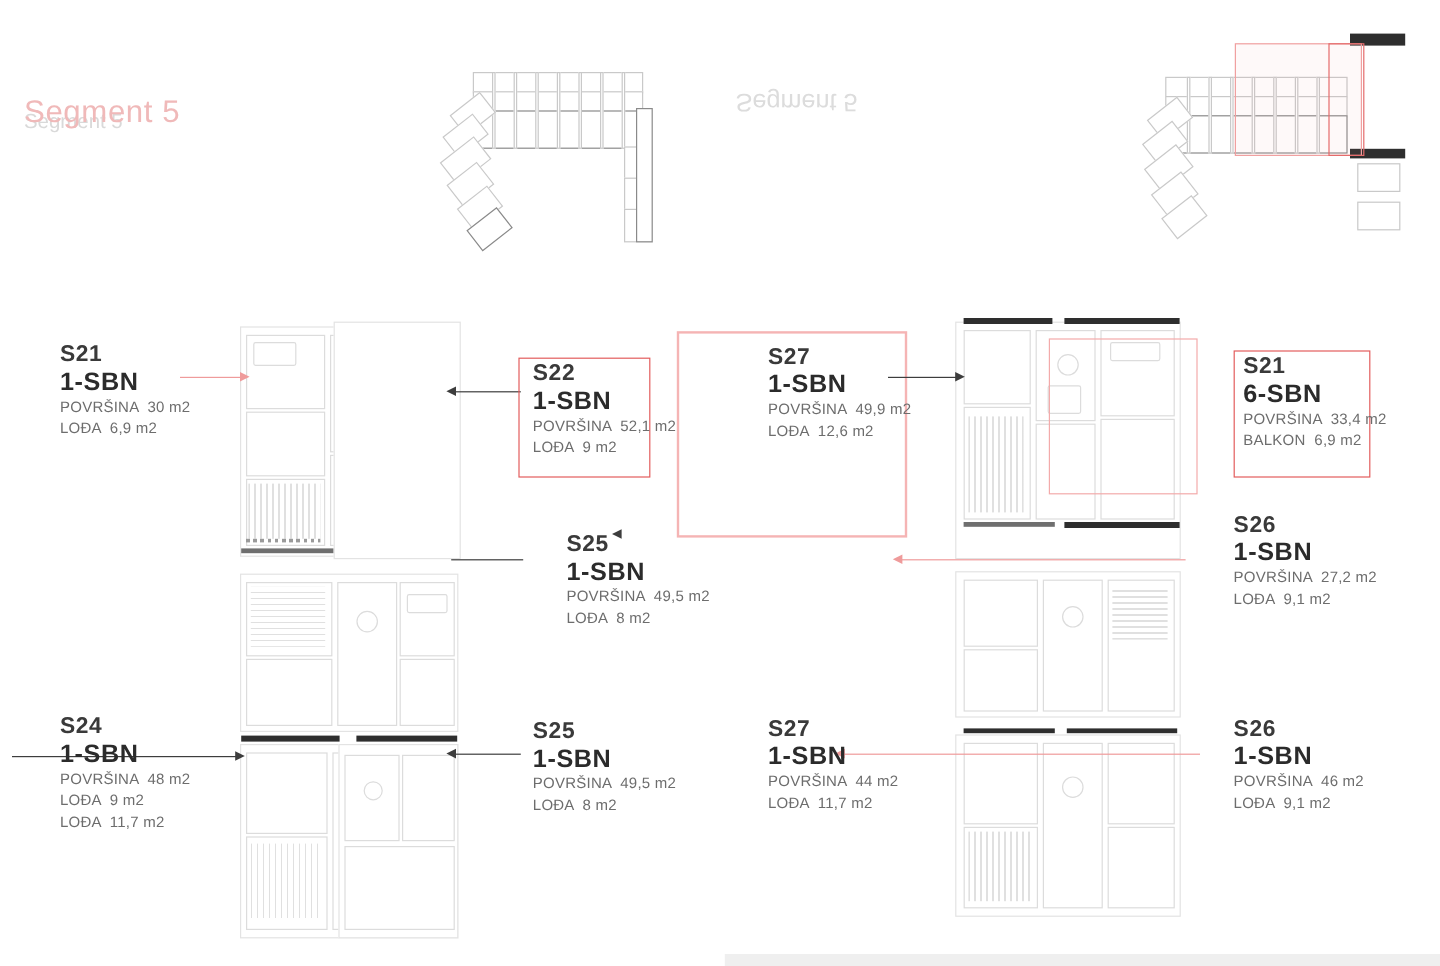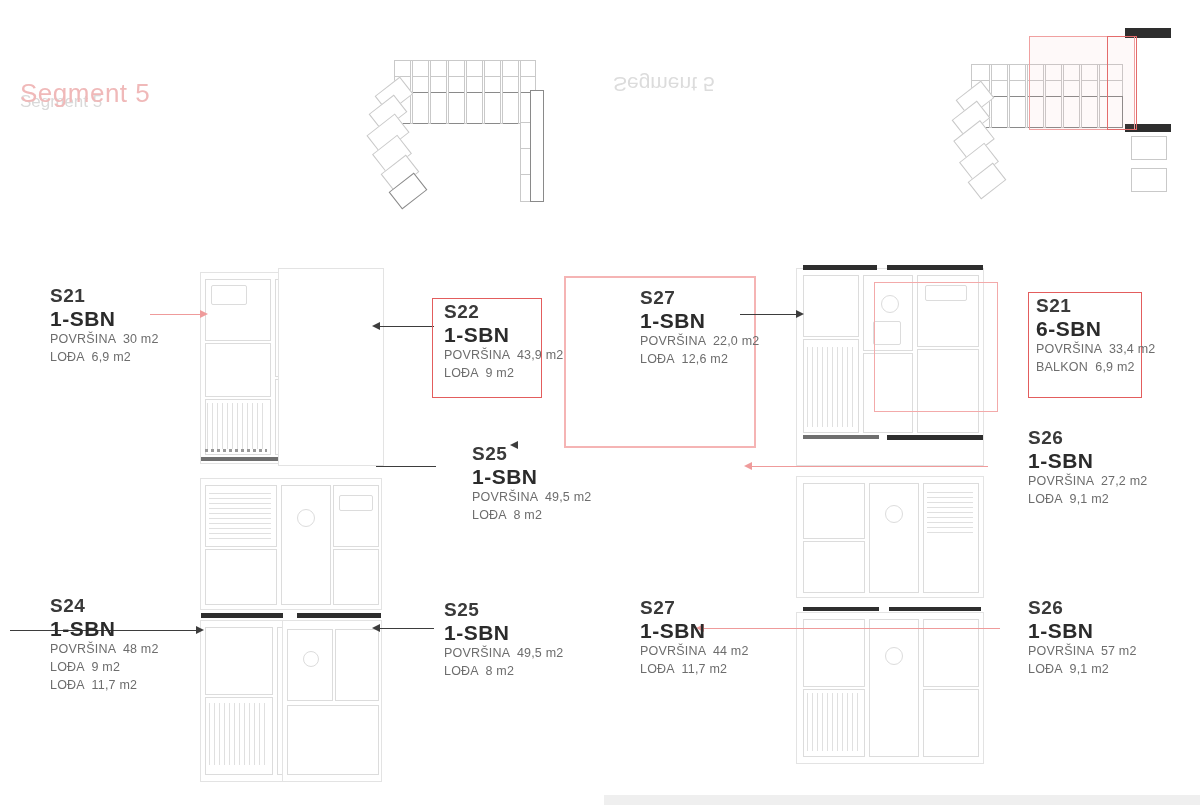--- a/index.html
+++ b/index.html
@@ -345,34 +345,34 @@
     &nbsp;<span>6,9 m2</span>
   </div>
 </div>
 
 <div class="label-hl abs" style="left:432px; top:298px; width:108px; height:98px;"></div>
 <div class="label-block" style="left:444px; top:302px;">
   <div class="label-code">S22</div>
   <div class="label-type">1-SBN</div>
   <div class="label-row">
     <span>POVRŠINA</span>
-    &nbsp;<span>43,9 m2</span>
+    &nbsp;<span>52,1 m2</span>
   </div>
   <div class="label-row">
     <span>LOĐA</span>
     &nbsp;<span>9 m2</span>
   </div>
 </div>
 
 <div class="label-block" style="left:640px; top:288px;">
   <div class="label-code">S27</div>
   <div class="label-type">1-SBN</div>
   <div class="label-row">
     <span>POVRŠINA</span>
-    &nbsp;<span>22,0 m2</span>
+    &nbsp;<span>49,9 m2</span>
   </div>
   <div class="label-row">
     <span>LOĐA</span>
     &nbsp;<span>12,6 m2</span>
   </div>
 </div>
 
 <div class="label-hl abs" style="left:1028px; top:292px; width:112px; height:104px;"></div>
 <div class="label-block" style="left:1036px; top:296px;">
   <div class="label-code">S21</div>
@@ -454,21 +454,21 @@
     <span>LOĐA</span>
     &nbsp;<span>11,7 m2</span>
   </div>
 </div>
 
 <div class="label-block" style="left:1028px; top:598px;">
   <div class="label-code">S26</div>
   <div class="label-type">1-SBN</div>
   <div class="label-row">
     <span>POVRŠINA</span>
-    &nbsp;<span>57 m2</span>
+    &nbsp;<span>46 m2</span>
   </div>
   <div class="label-row">
     <span>LOĐA</span>
     &nbsp;<span>9,1 m2</span>
   </div>
 </div>
 
 <div class="abs" id="bottom-strip"></div>
 
 </body></html>

